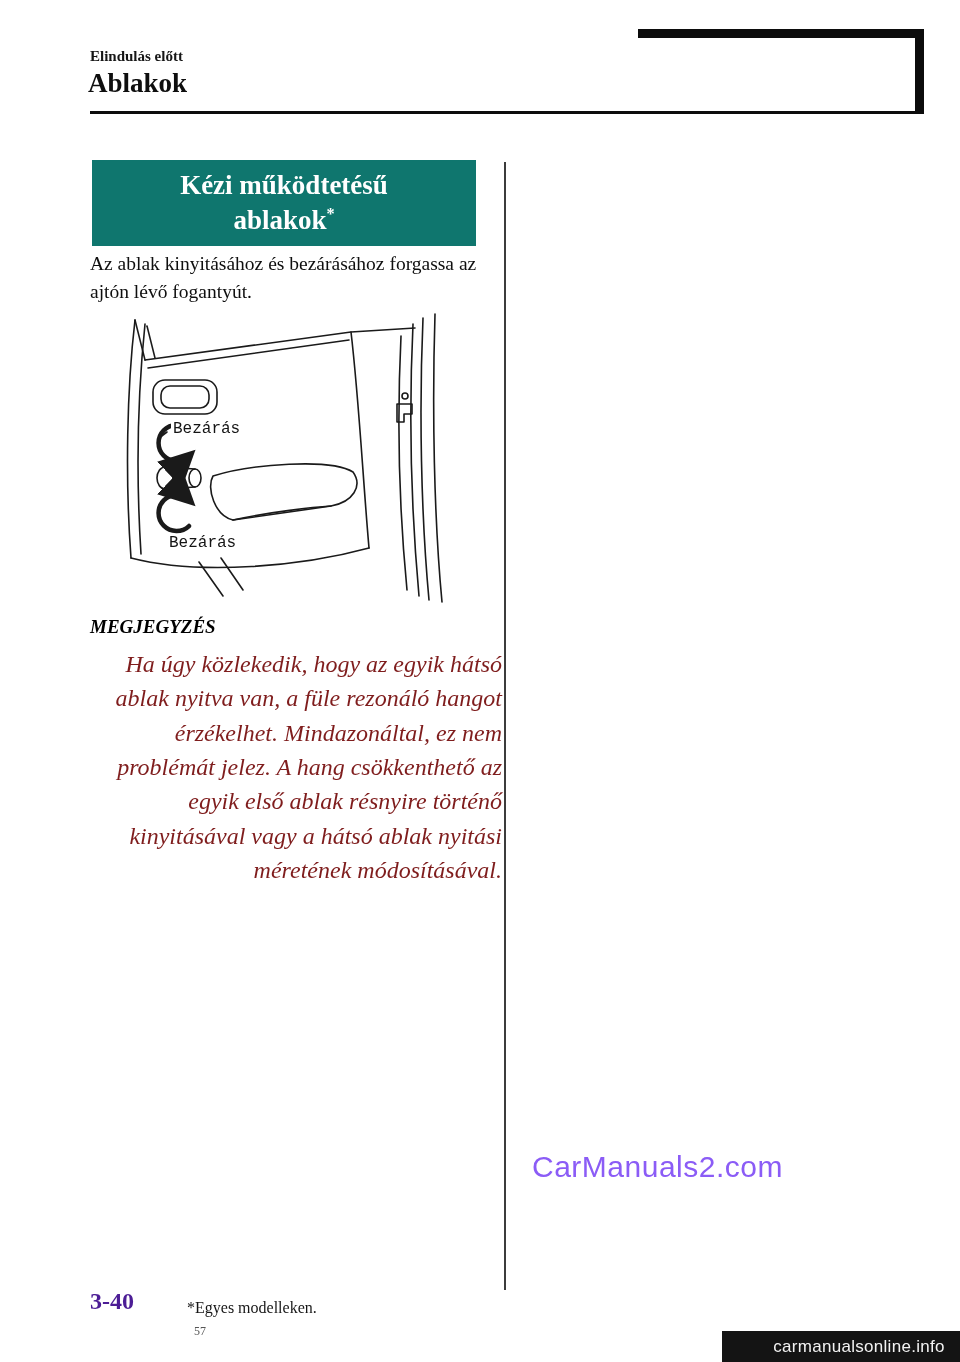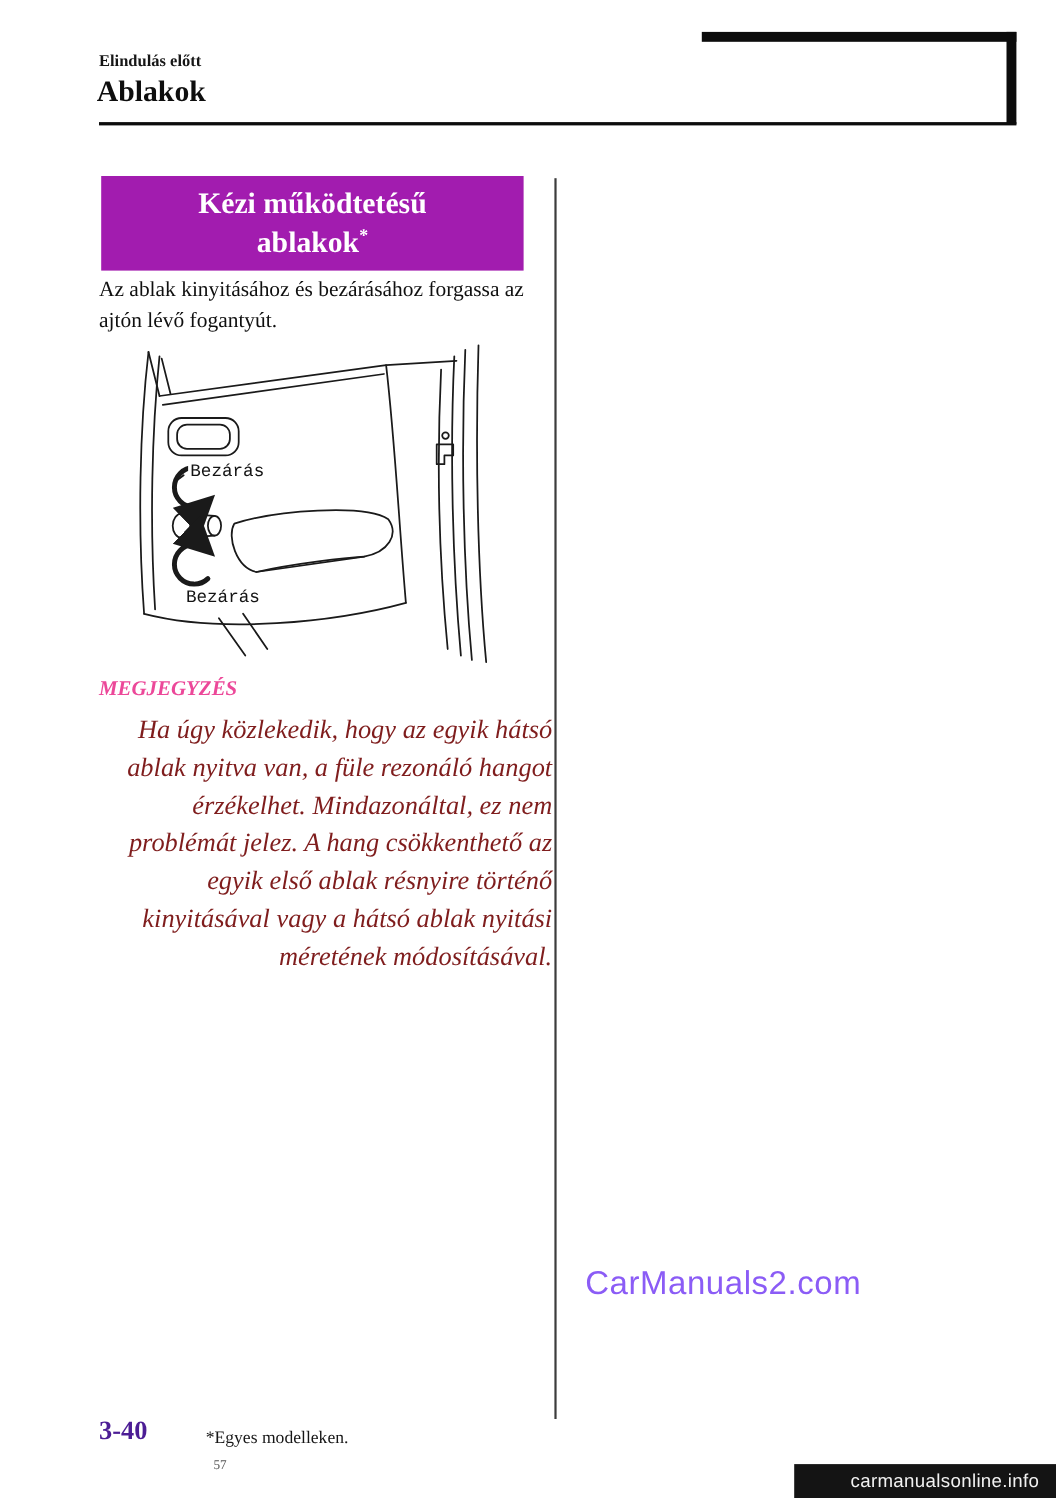--- a/index.html
+++ b/index.html
@@ -17,36 +17,36 @@
   .side-bar-v{position:absolute;left:871px;top:29px;width:9px;height:84px;background:#0c0c0c;}
   
   .section-label{position:absolute;left:46px;top:48px;font-size:15px;font-weight:bold;color:#161616;}
   .chapter-title{position:absolute;left:44px;top:68px;margin:0;font-size:27px;font-weight:bold;color:#0e0e0e;}
   .header-rule{position:absolute;left:46px;top:111px;width:834px;height:3px;background:#0c0c0c;}
   
   .col-divider{position:absolute;left:460px;top:162px;width:2px;height:1128px;background:#3c3c3c;}
   
   .gray-box{
     position:absolute;left:48px;top:160px;width:384px;height:86px;
-    background:#a21caf;color:#ffffff;
+    background:#0f766e;color:#ffffff;
     display:flex;flex-direction:column;align-items:center;justify-content:center;
     font-size:27px;font-weight:bold;line-height:1.3;text-align:center;
   }
   .gray-box sup{font-size:0.6em;vertical-align:super;}
   
   .intro{position:absolute;left:46px;top:250px;width:398px;margin:0;font-size:19.5px;line-height:1.42;color:#0f0f0f;}
   
   .figure{position:absolute;left:57px;top:308px;width:345px;height:295px;}
   .figure svg{position:absolute;left:0;top:0;}
   .fig-label{position:absolute;font-size:16px;color:#141414;background:#fff;padding:0 2px;font-family:Liberation Mono, monospace;}
   .label-close{left:70px;top:112px;}
   .label-open{left:66px;top:226px;}
   
   .note{position:absolute;left:46px;top:616px;width:412px;}
-  .note-head{font-style:italic;font-weight:bold;font-size:19px;color:#ec4899;}
+  .note-head{font-style:italic;font-weight:bold;font-size:19px;color:#000000;}
   .note-text{font-style:italic;font-size:24px;line-height:1.43;margin:9px 0 0 0;color:#7f1d1d;text-align:right;}
   
   .watermark-blue{
     position:absolute;left:488px;top:1150px;
     font-family:"Liberation Sans", sans-serif;
     font-size:30px;color:#8b5cf6;letter-spacing:0.5px;
   }
   
   .page-number{position:absolute;left:46px;top:1288px;font-size:24px;font-weight:bold;color:#4c1d95;}
   .footnote{position:absolute;left:143px;top:1299px;font-size:16px;color:#161616;}

